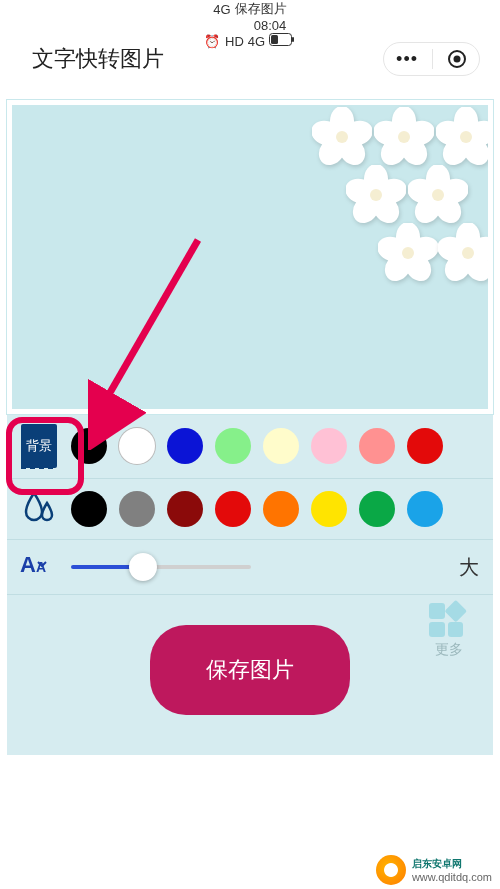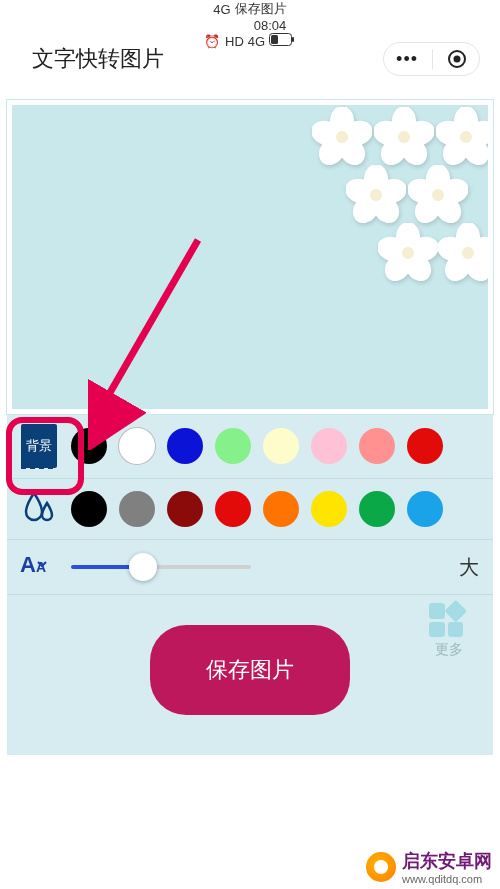--- a/index.html
+++ b/index.html
@@ -184,21 +184,21 @@
       gap: 6px;
       background: rgba(255,255,255,0.6);
       padding: 4px 8px;
       border-top-left-radius: 10px;
     }
     .wm-logo {
       width: 30px; height: 30px; border-radius: 50%;
       background: radial-gradient(circle at 40% 40%, #ffb400, #ff7c00);
       display:flex;align-items:center;justify-content:center;
     }
-    .wm-text-cn { font-size: 18px; color: #701a75; font-weight: bold; }
+    .wm-text-cn { font-size: 10px; color: #0f766e; font-weight: bold; }
     .wm-text-url { font-size: 11px; color: #666; }
   </style>
 </head>
 <body>
 
 <div class="status-bar">
   <div class="status-left">
     <span>4G</span>
     <span>保存图片</span>
   </div>

